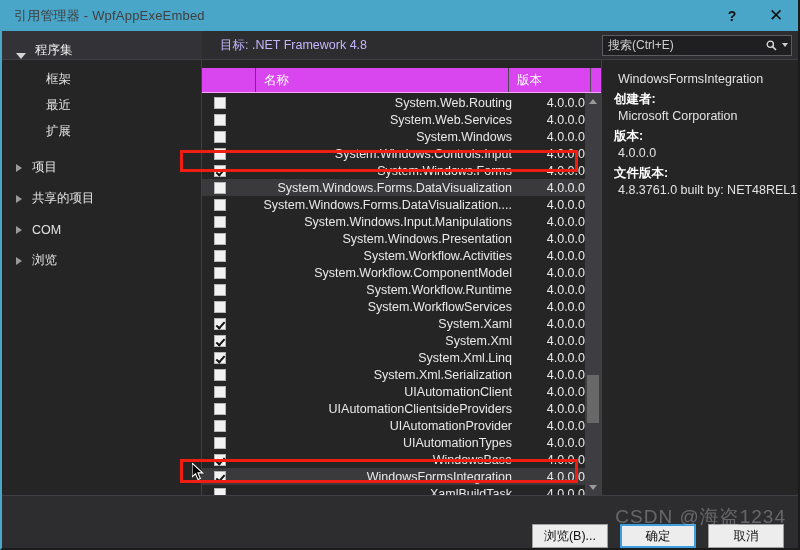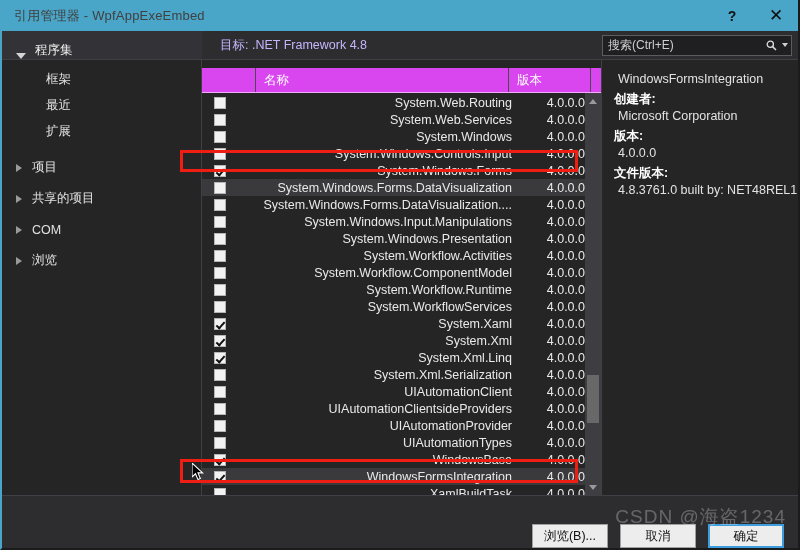--- a/index.html
+++ b/index.html
@@ -437,25 +437,25 @@
       <div class="d-value">4.0.0.0</div>
       <div class="d-label">文件版本:</div>
       <div class="d-value">4.8.3761.0 built by: NET48REL1</div>
     </div>
   </div>
 
   <div class="footer">
     <div class="btn">
         <span>浏览(B)...</span>
       </div>
+    <div class="btn focus">
+        <span>确定</span>
+      </div>
     <div class="btn">
         <span>取消</span>
-      </div>
-    <div class="btn focus">
-        <span>确定</span>
       </div>
     <div class="watermark">CSDN @海盗1234</div>
   </div>
 
   <div class="redbox" style="left:178px;top:150px;width:398px;height:22px;"></div>
   <div class="redbox" style="left:178px;top:459px;width:398px;height:24px;"></div>
 
   <svg class="cursor" style="left:190px;top:463px;" width="14" height="19" viewBox="0 0 14 19">
     <polygon points="0,0 0,14 3.5,10.8 6,16.6 8.4,15.5 6,9.9 10.6,9.9" fill="#000000" stroke="#ffffff" stroke-width="1.1"></polygon>
   </svg>

